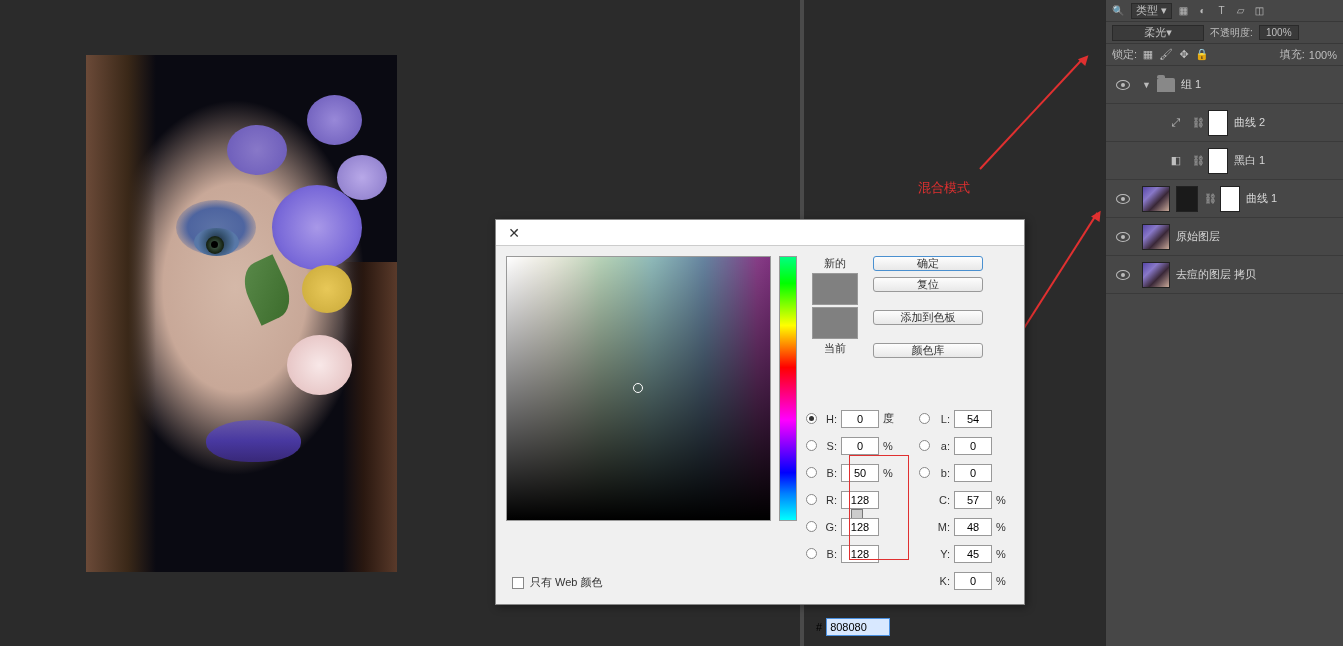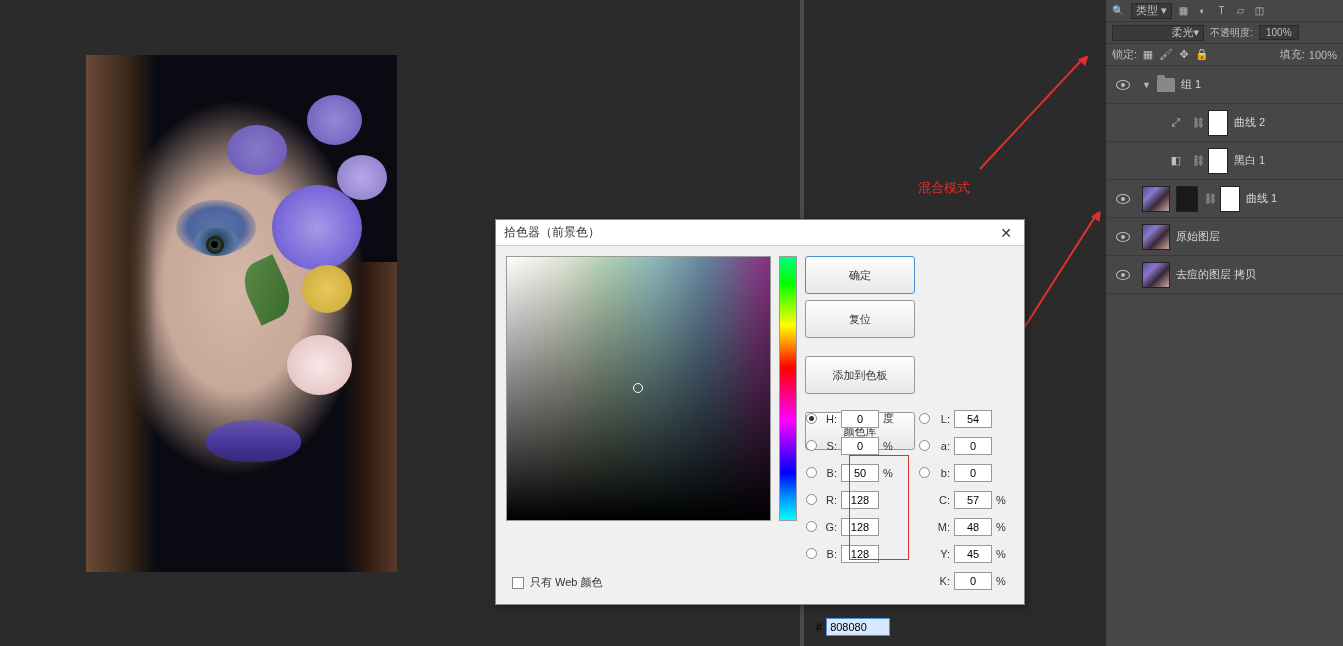--- a/index.html
+++ b/index.html
@@ -40,21 +40,21 @@
 .grad-hue{position:absolute;inset:0;background:linear-gradient(90deg,#ff8000 0%,#ffff00 15%,#00ff00 35%,#00ffff 55%,#0080ff 75%,#ff00ff 95%);mix-blend-mode:multiply;opacity:.6}
 .grad-val{position:absolute;inset:0;background:linear-gradient(180deg,rgba(0,0,0,0),#000)}
 .grad-cursor{position:absolute;left:131px;top:131px;width:10px;height:10px;border:1.5px solid #fff;border-radius:50%;transform:translate(-50%,-50%)}
 .hue-strip{width:18px;height:265px;border:1px solid #999;background:linear-gradient(180deg,#00ff80 0%,#00ff00 10%,#80ff00 18%,#ffff00 26%,#ff8000 34%,#ff0000 42%,#ff0080 52%,#ff00ff 62%,#8000ff 72%,#0000ff 82%,#0080ff 90%,#00ffff 100%)}
 .swatch-col{width:60px;display:flex;flex-direction:column;align-items:center;gap:2px}
 .swatch-lbl{font-size:11px;color:#333;text-align:center}
 .swatch{width:46px;height:32px;border:1px solid #999;background:#808080}
 .cube-icn{width:12px;height:12px;border:1px solid #777;background:linear-gradient(135deg,#aaa,#777);margin-right:2px;align-self:flex-end}
 .sw-icn{width:12px;height:12px;border:1px solid #777;background:#ccc;align-self:flex-end;margin-right:2px}
 .btns-col{width:110px;display:flex;flex-direction:column;gap:6px}
-.ps-btn{height:38px;border:1px solid #999;border-radius:3px;background:linear-gradient(#fdfdfd,#e8e8e8);font-size:11px;color:#333;display:flex;align-items:center;justify-content:center;cursor:pointer}
+.ps-btn{height:15px;border:1px solid #999;border-radius:3px;background:linear-gradient(#fdfdfd,#e8e8e8);font-size:11px;color:#333;display:flex;align-items:center;justify-content:center;cursor:pointer}
 .ps-btn.primary{border:1px solid #4a90d0}
 .vals{position:absolute;left:310px;top:185px;width:210px}
 .vrow{display:flex;align-items:center;height:27px;gap:4px}
 .vrow .rad{width:11px;height:11px;border:1px solid #888;border-radius:50%;background:#fff;position:relative}
 .vrow .rad.on::after{content:"";position:absolute;left:2px;top:2px;width:5px;height:5px;border-radius:50%;background:#333}
 .vrow label{width:16px;text-align:right;color:#333}
 .vrow input{width:38px;height:18px;border:1px solid #999;text-align:center;font-size:11px;background:#fff}
 .vrow .unit{width:14px;color:#333}
 .vrow .gap{width:14px}
 .highlight-box{position:absolute;border:1px solid #e03030}
@@ -62,21 +62,21 @@
 .hex-row{position:absolute;left:816px;bottom:10px;display:flex;align-items:center;gap:4px}
 .hex-row input{width:64px;height:18px;border:1.5px solid #4a90e0;background:#d8e8ff;text-align:left;padding:0 3px;font-size:11px}
 .web-row{position:absolute;left:16px;bottom:14px;display:flex;align-items:center;gap:6px;color:#333}
 .web-row .cb{width:12px;height:12px;border:1px solid #888;background:#fff}
 
 .layers{position:absolute;right:0;top:0;width:238px;height:646px;background:#474747;color:#bfbfbf;border-left:1px solid #2a2a2a}
 .lay-top{height:22px;display:flex;align-items:center;padding:0 6px;gap:5px;border-bottom:1px solid #383838}
 .lay-top .sel{height:16px;background:#3a3a3a;border:1px solid #2a2a2a;padding:0 4px;display:flex;align-items:center;font-size:10px;gap:3px}
 .lay-top .ico{width:14px;height:14px;display:inline-flex;align-items:center;justify-content:center;color:#bbb;font-size:10px}
 .lay-row2{height:22px;display:flex;align-items:center;padding:0 6px;gap:6px;border-bottom:1px solid #383838}
-.lay-row2 .sel{flex:0 0 92px;height:16px;background:#3a3a3a;border:1px solid #2a2a2a;padding:0 4px;display:flex;align-items:center;justify-content:flex-end;font-size:10px}
+.lay-row2 .sel{flex:0 0 92px;height:16px;background:#3a3a3a;border:1px solid #2a2a2a;padding:0 4px;display:flex;align-items:center;justify-content:center;font-size:10px}
 .lay-row2 .lbl{font-size:10px;color:#bfbfbf}
 .lay-row2 .pct{width:40px;height:15px;background:#3a3a3a;border:1px solid #2a2a2a;font-size:10px;display:flex;align-items:center;justify-content:center}
 .lay-row3{height:22px;display:flex;align-items:center;padding:0 6px;gap:4px;border-bottom:1px solid #383838;font-size:10px}
 .lay-row3 .ico{width:14px;height:14px;display:flex;align-items:center;justify-content:center}
 .layer{height:38px;display:flex;align-items:center;border-bottom:1px solid #3a3a3a;padding:0 4px;gap:6px}
 .layer.sel{background:#5c7a9c}
 .layer .vis{width:26px;display:flex;justify-content:center}
 .layer .eye{width:14px;height:10px;border:1.5px solid #bbb;border-radius:50%;position:relative;background:none}
 .layer .eye::after{content:"";position:absolute;left:4px;top:2px;width:4px;height:4px;border-radius:50%;background:#bbb}
 .layer .thumb{width:28px;height:26px;border:1px solid #222;background:#808080;flex-shrink:0}
@@ -121,31 +121,39 @@
 
 <div class="annotation ann1">混合模式</div>
 <div class="annotation ann2">填充颜色为灰色</div>
 <div class="arrow-line" style="left:980px;top:168px;width:148px;transform:rotate(-47deg)"></div>
 <div class="arrow-head" style="left:1080px;top:54px;transform:rotate(-47deg)"></div>
 <div class="arrow-line" style="left:861px;top:583px;width:440px;transform:rotate(-57.5deg)"></div>
 <div class="arrow-head" style="left:1093px;top:210px;transform:rotate(-57.5deg)"></div>
 
 <div class="dialog">
   <div class="dlg-title">
-    <span>拾色器（前景色）</span>
     <div class="dlg-close">✕</div>
   </div>
   <div class="dlg-body">
     <div class="grad-box">
       <div class="grad-hue"></div>
         <div class="grad-sat"></div>
         <div class="grad-val"></div>
       <div class="grad-cursor"></div>
     </div>
     <div class="hue-strip"></div>
+    <div class="swatch-col">
+      <div class="swatch-lbl">新的</div>
+      <div class="swatch"></div>
+      <div class="swatch"></div>
+      <div class="swatch-lbl">当前</div>
+      <div style="flex:1"></div>
+      <div class="cube-icn"></div>
+      <div class="sw-icn"></div>
+    </div>
     <div class="btns-col">
       <div class="ps-btn primary">确定</div>
       <div class="ps-btn">复位</div>
       <div style="height:6px"></div>
       <div class="ps-btn">添加到色板</div>
       <div style="height:6px"></div>
       <div class="ps-btn">颜色库</div>
     </div>
   </div>
 

